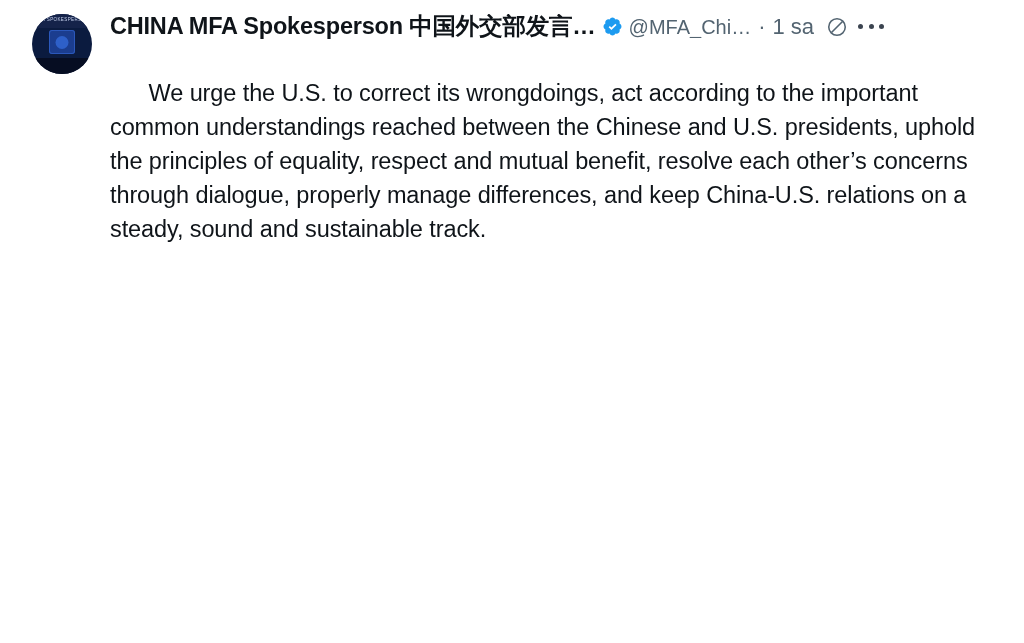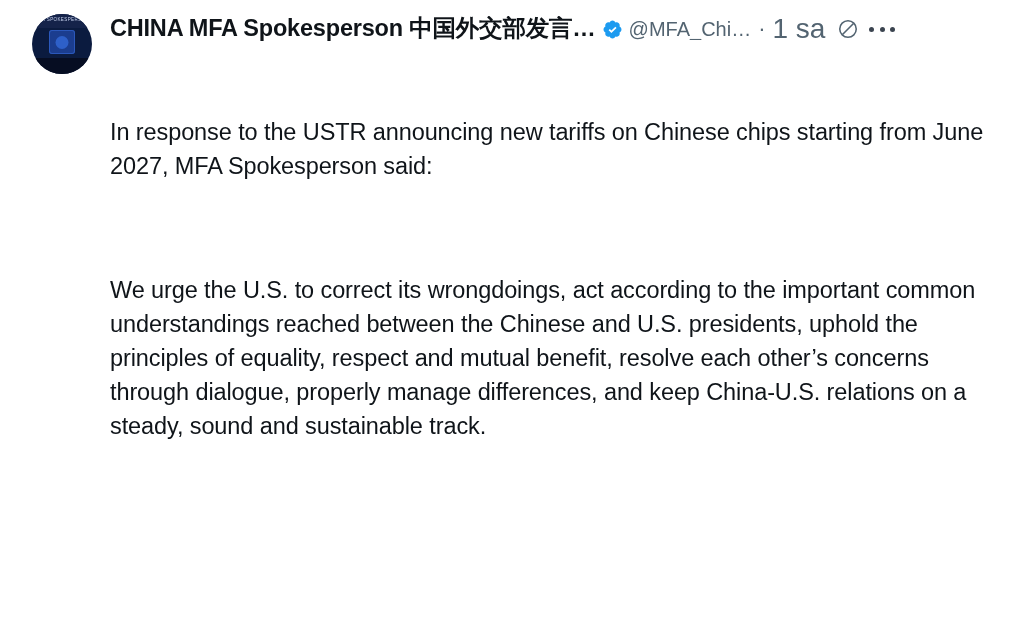--- a/index.html
+++ b/index.html
@@ -125,21 +125,21 @@
     white-space: nowrap;
   }
 
   .dot-sep {
     font-size: 22px;
     color: #536471;
     padding: 0 1px;
   }
 
   .timestamp {
-    font-size: 28px;
+    font-size: 22px;
     color: #536471;
   }
 
   .muted-icon {
     flex: 0 0 auto;
     width: 22px;
     height: 22px;
     margin-left: 6px;
     line-height: 0;
   }
@@ -219,19 +219,18 @@
       </span>
 
       <span class="more-icon">
         <i></i>
           <i></i>
           <i></i>
       </span>
     </div>
 
     <div class="tweet-text">
-      <div class="first-line-wrap">In response to the USTR announcing new tariffs on Chinese chips starting from June 2027, MFA Spokesperson said:</div>
       <p>We urge the U.S. to correct its wrongdoings, act according to the important common understandings reached between the Chinese and U.S. presidents, uphold the principles of equality, respect and mutual benefit, resolve each other’s concerns through dialogue, properly manage differences, and keep China-U.S. relations on a steady, sound and sustainable track.</p>
       
     </div>
 
   </div>
 </div>
 
 </body></html>

